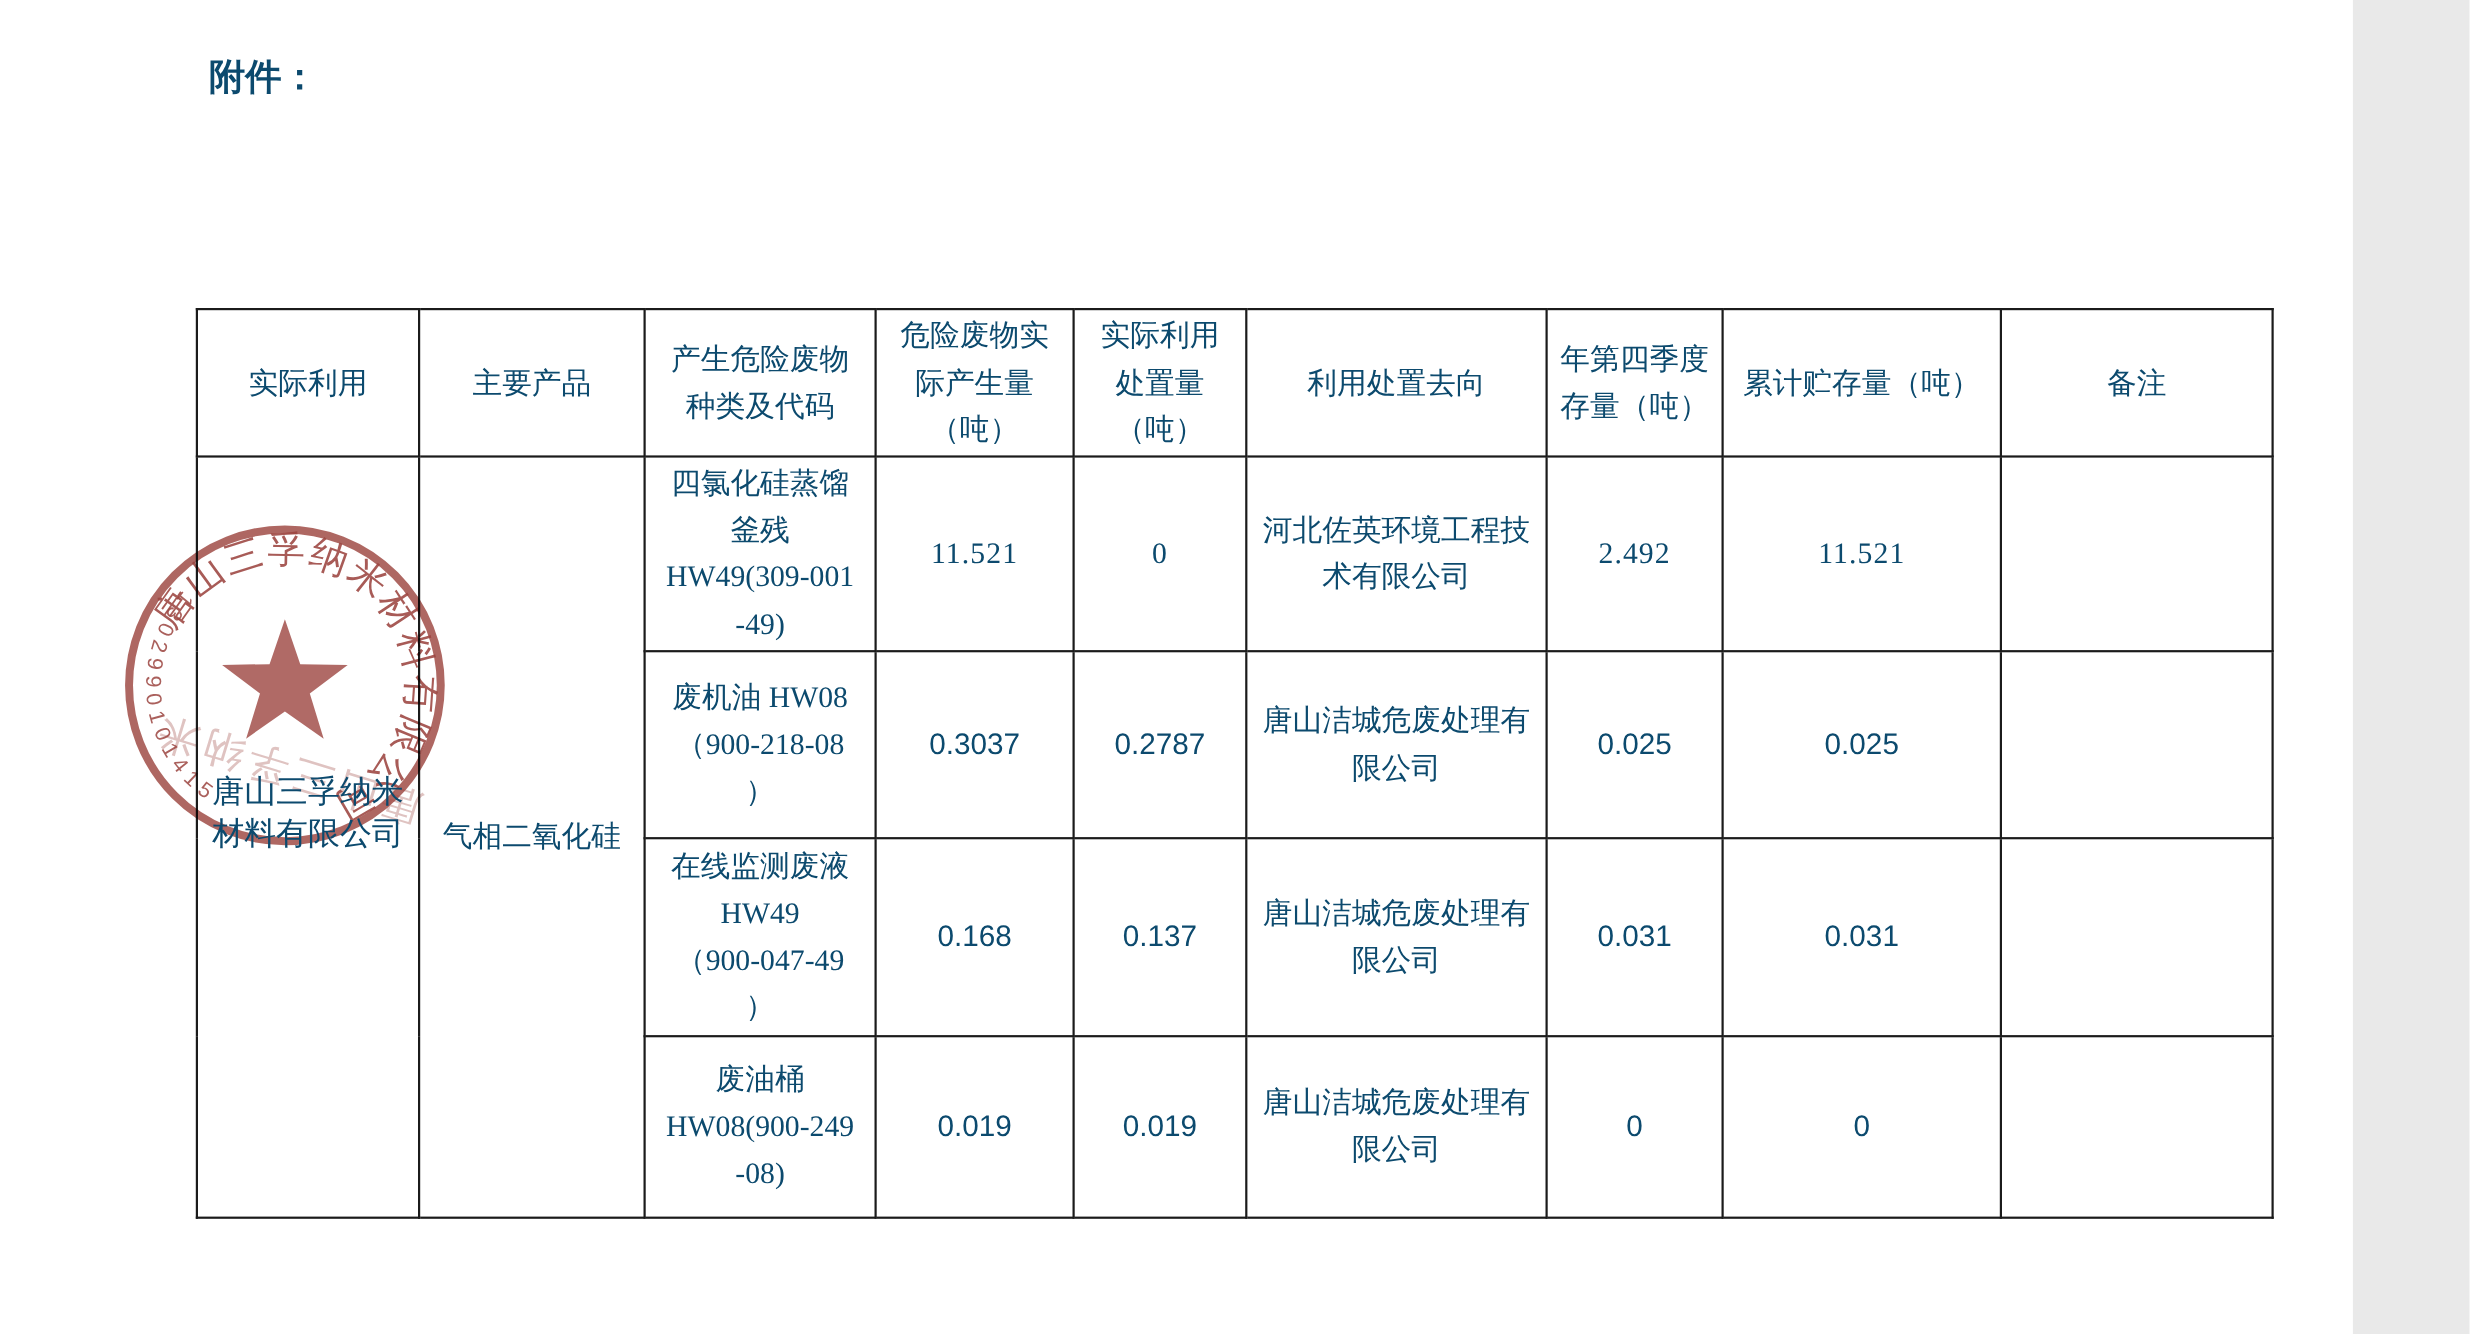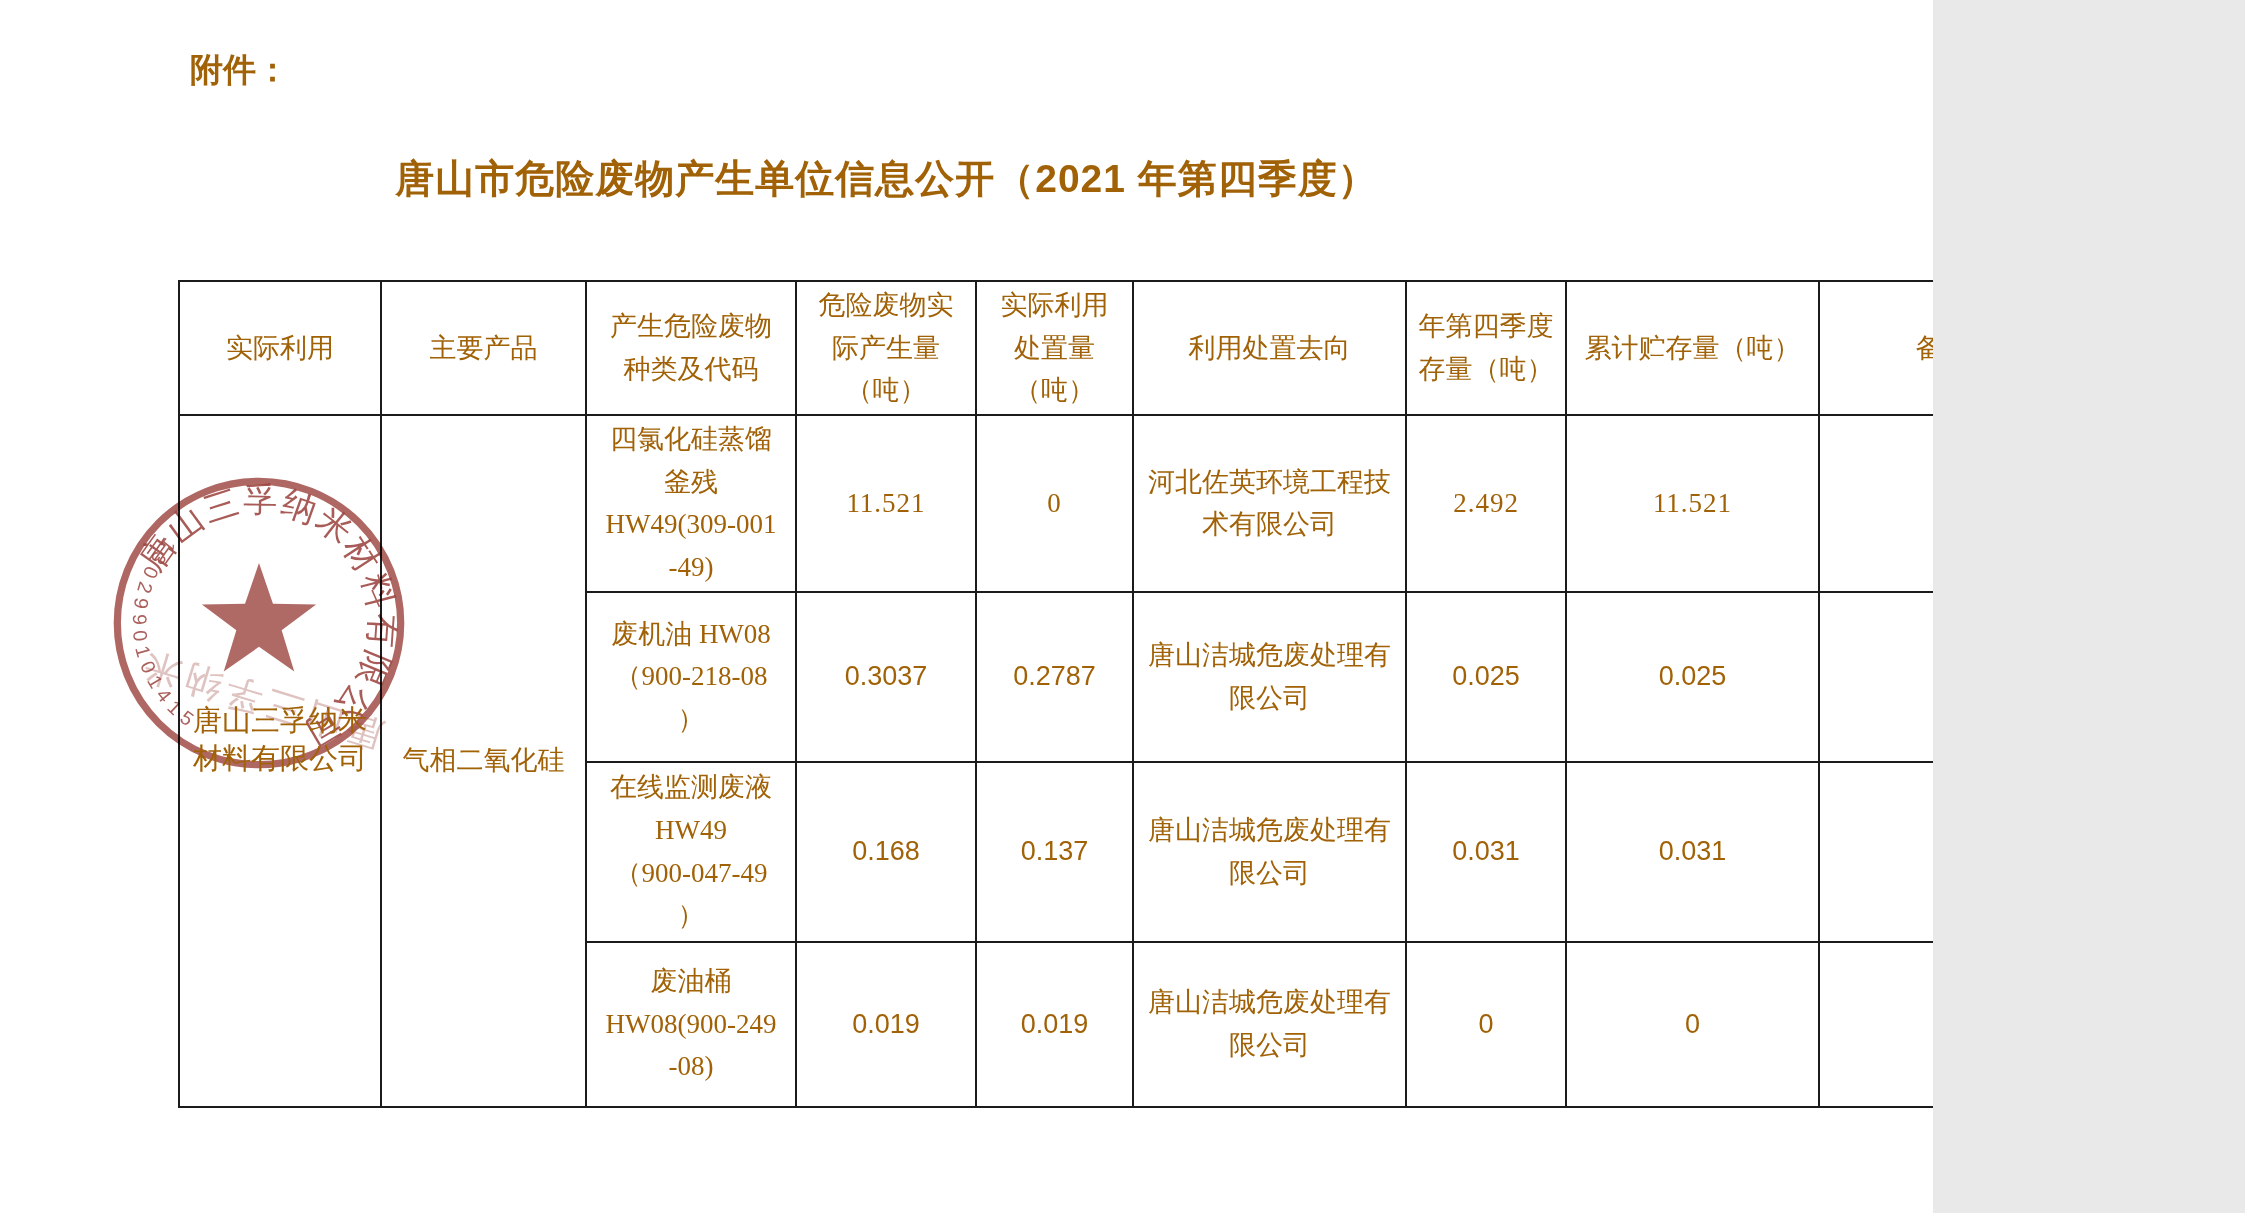--- a/index.html
+++ b/index.html
@@ -1,23 +1,23 @@
 <!DOCTYPE html>
 <html><head>
 <meta charset="utf-8">
 <style>
   html,body{margin:0;padding:0;}
   body{background:#e9e9e9;}
   .page{
     position:relative;
-    width:1933px;height:1213px;
+    width:2139px;height:1213px;
     background:#ffffff;
     overflow:hidden;
     font-family:"Liberation Serif","DejaVu Serif",serif;
-    color:#a16207;
+    color:#0c4a6e;
   }
   .attachment{
     position:absolute;left:190px;top:48px;
     font-size:33px;font-weight:700;
     font-family:"Liberation Sans","DejaVu Sans",sans-serif;
   }
   .title-wrap{
     position:absolute;left:0;right:160px;top:152px;
     text-align:center;
   }
@@ -68,23 +68,20 @@
     font-size:27px;
   }
 </style>
 </head>
 <body>
 
 <div class="page">
 
   <div class="attachment">附件：</div>
 
-  <div class="title-wrap">
-    <span class="title">唐山市危险废物产生单位信息公开（2021 年第四季度）</span>
-  </div>
 
   <table class="main">
     <colgroup>
       <col style="width:202px">
         <col style="width:205px">
         <col style="width:210px">
       <col style="width:180px">
         <col style="width:157px">
         <col style="width:273px">
       <col style="width:160px">

